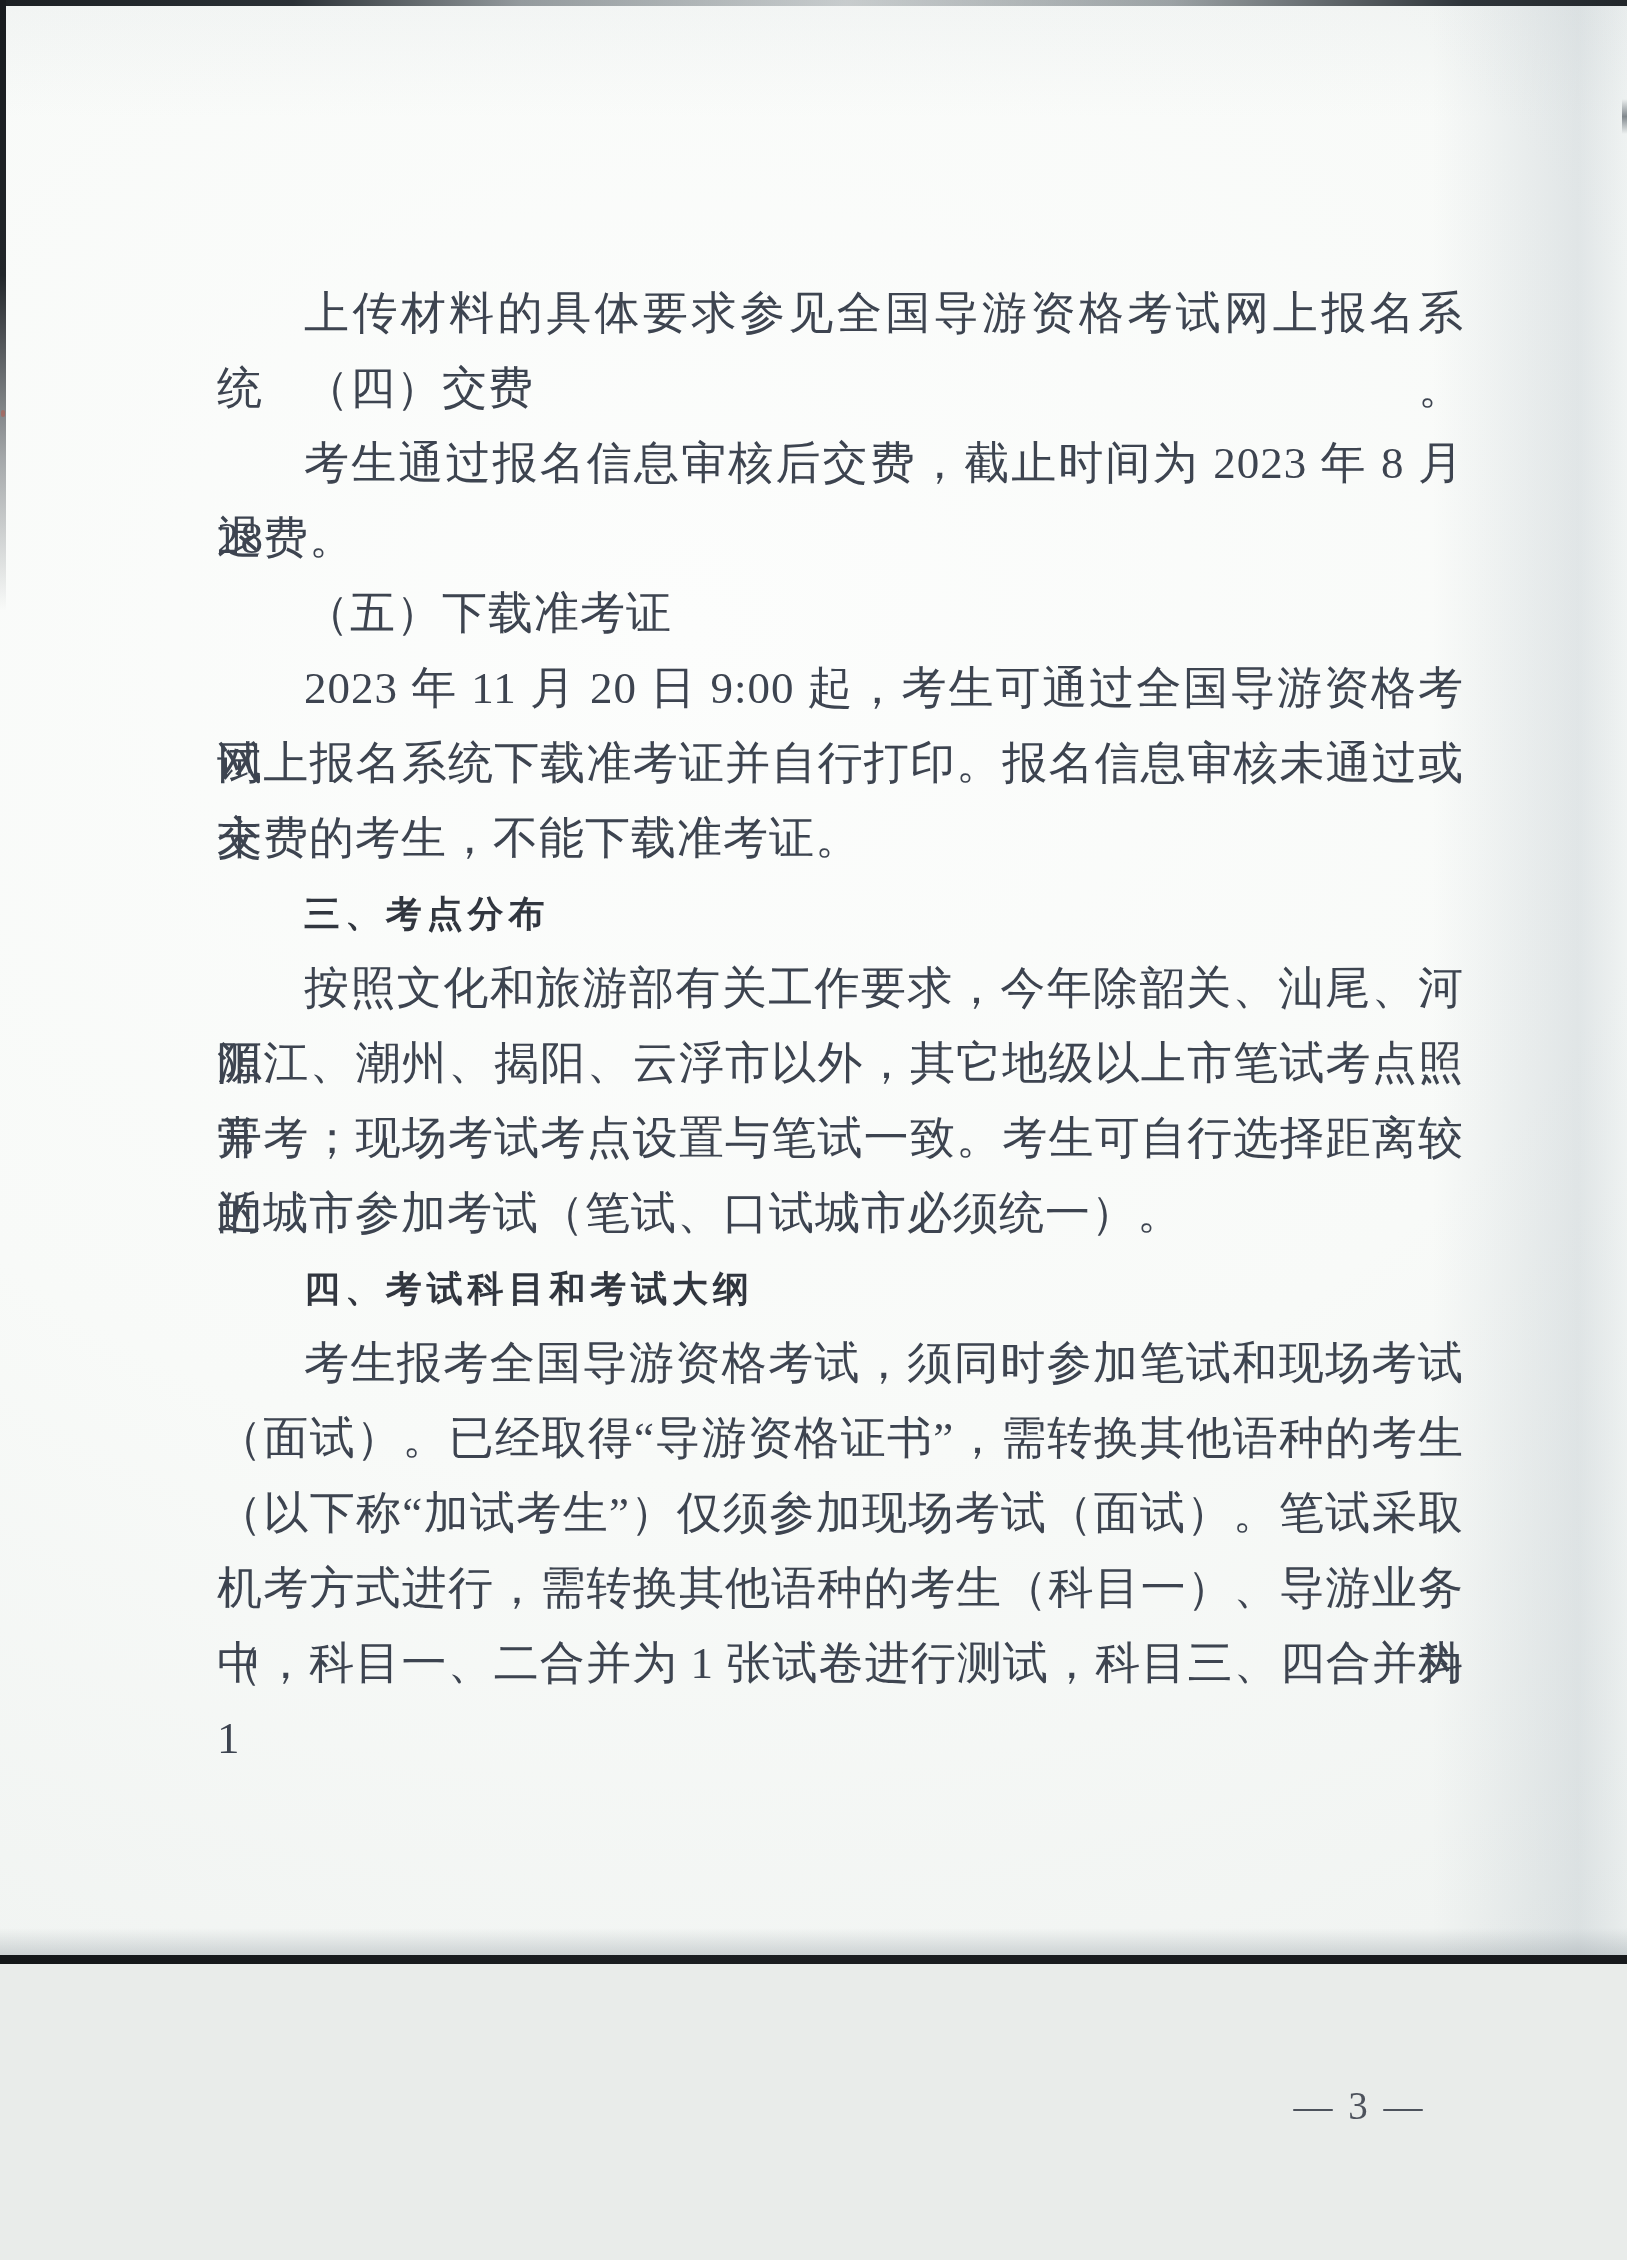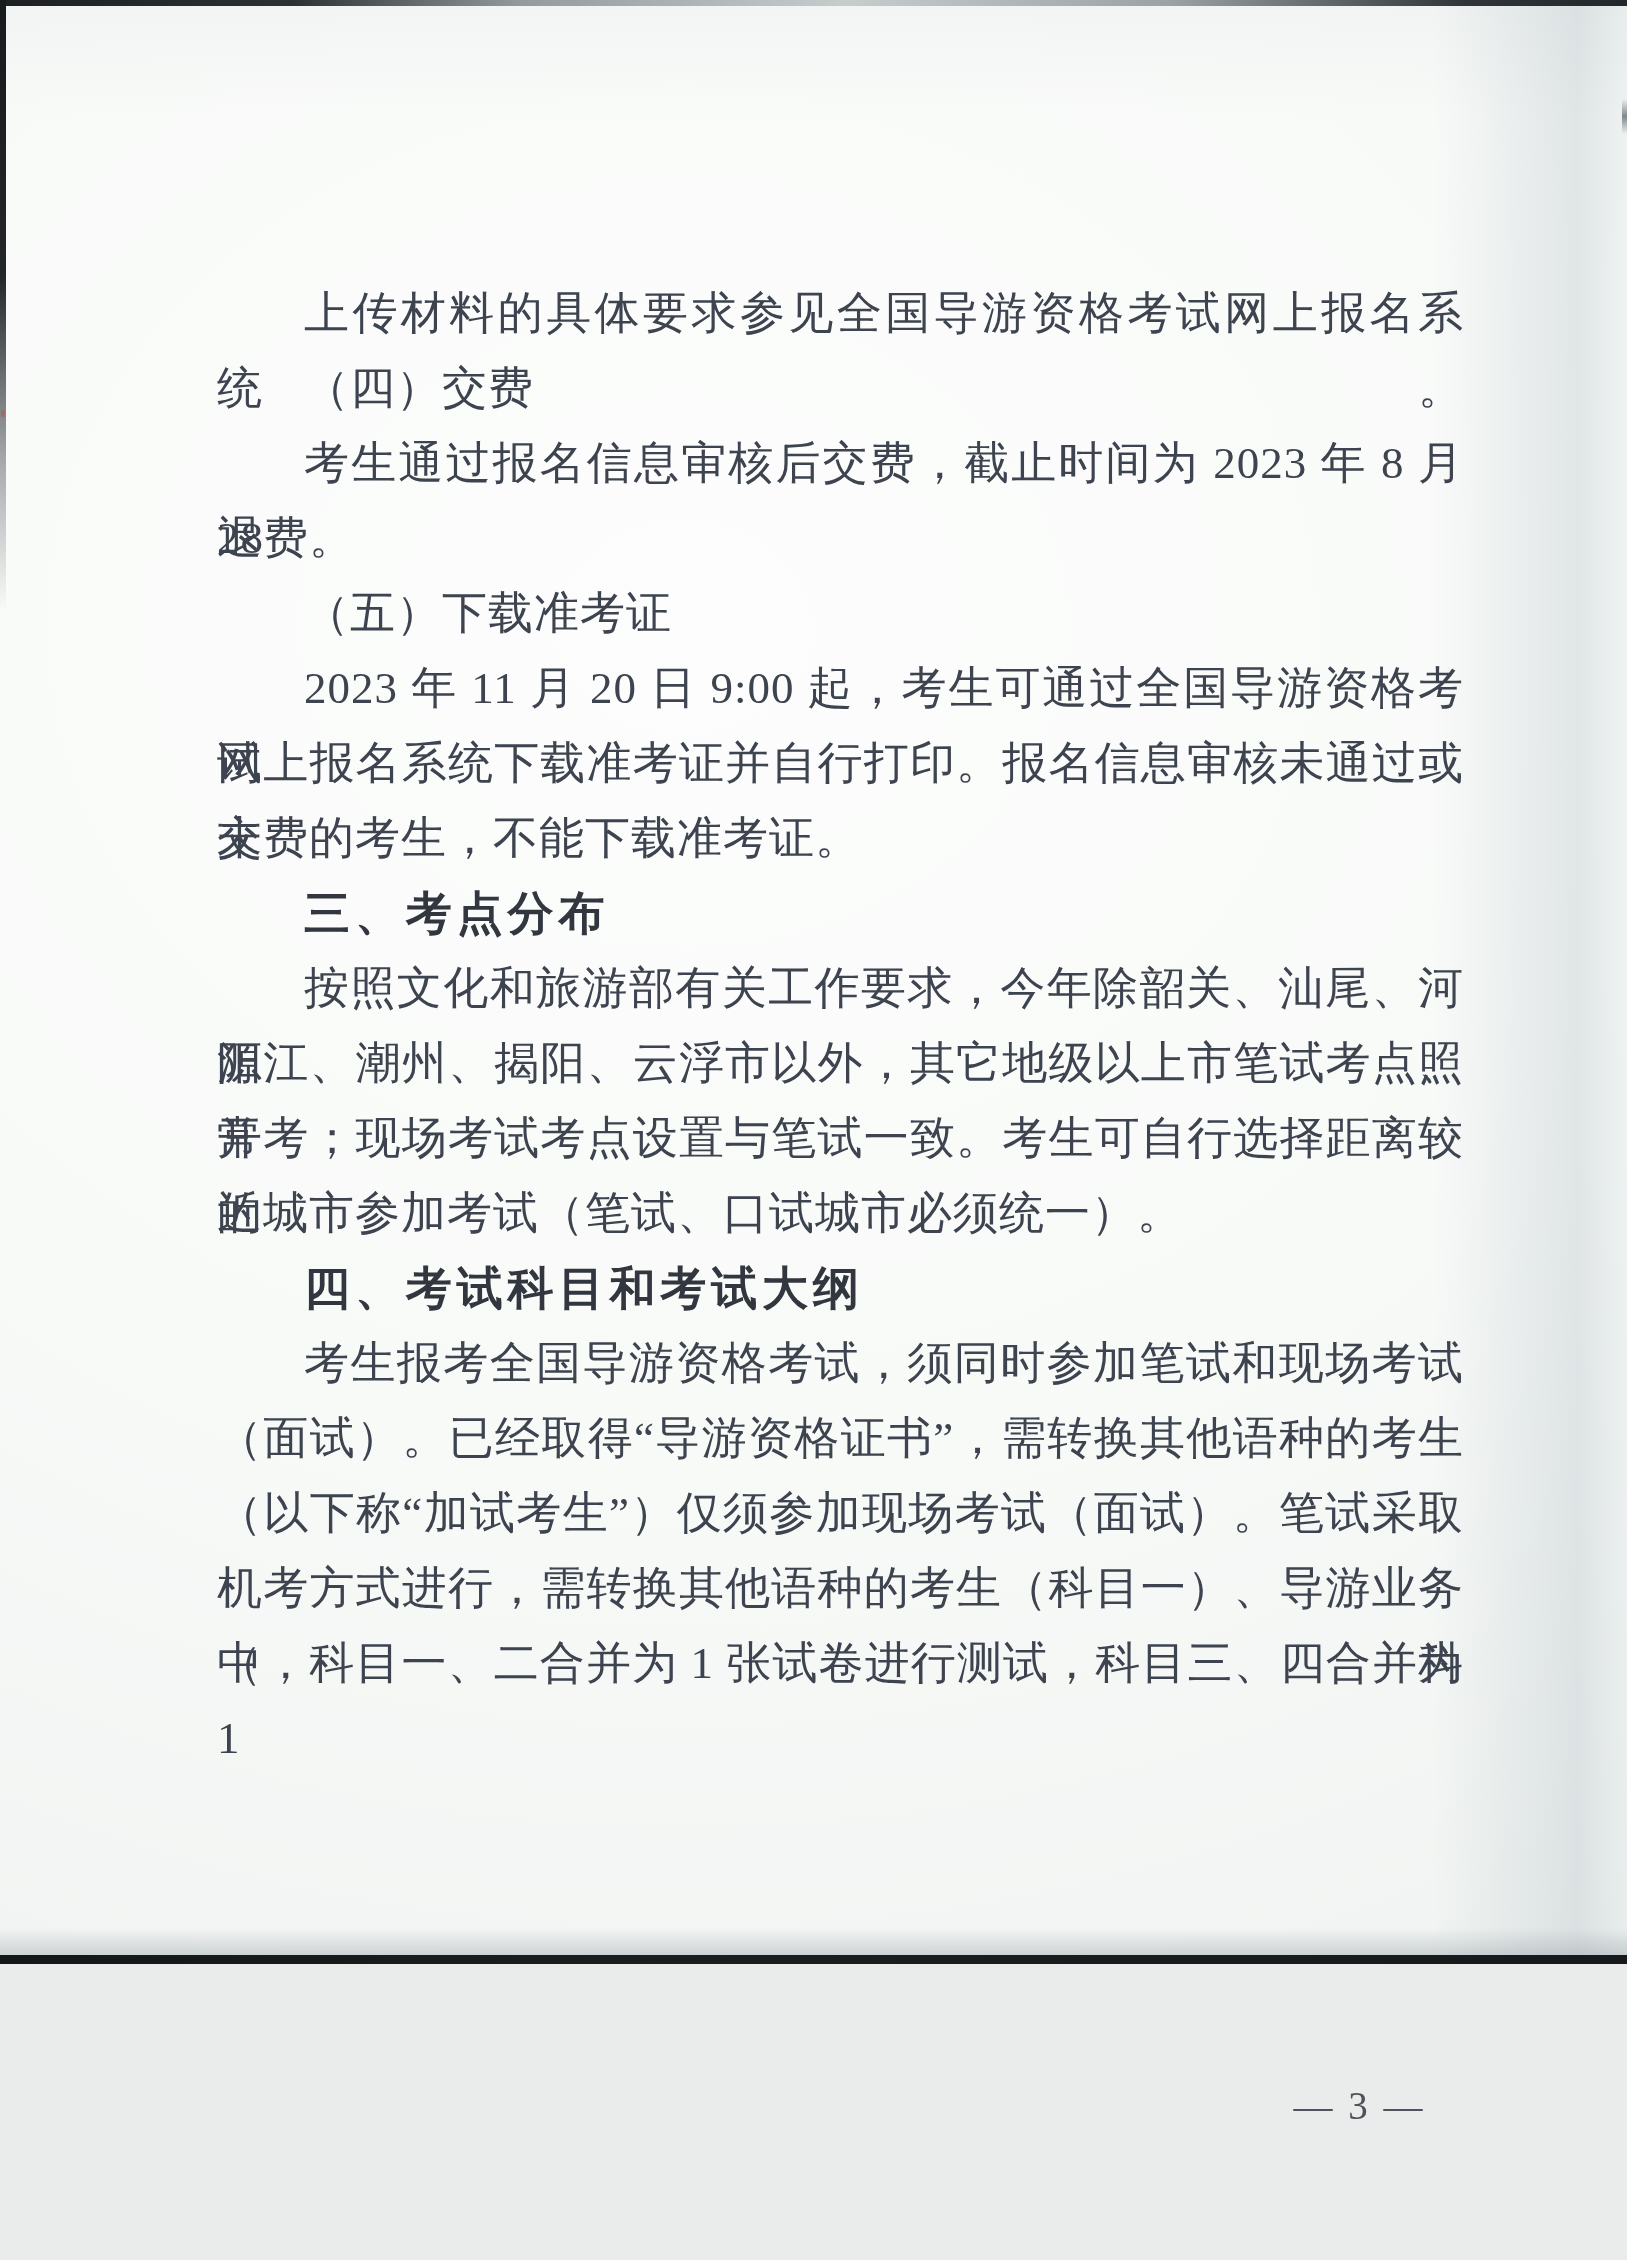--- a/index.html
+++ b/index.html
@@ -58,21 +58,21 @@
     text-align:justify;
     text-align-last:justify;
     -moz-text-align-last:justify;
   }
   .line.ind{ text-indent:87px; }
   .line.head{
     font-family:"Liberation Sans","DejaVu Sans",sans-serif;
     font-weight:bold;
     color:#31363f;
     letter-spacing:4.9px;
-    font-size:46px;
+    font-size:36px;
   }
   .page-num{
     position:absolute;left:1276px;top:2080px;width:167px;
     text-align:center;
     font-size:39px;line-height:51px;
     color:#4d525c;
     letter-spacing:3px;
     font-family:"Liberation Serif","DejaVu Serif",serif;
   }
 </style>

